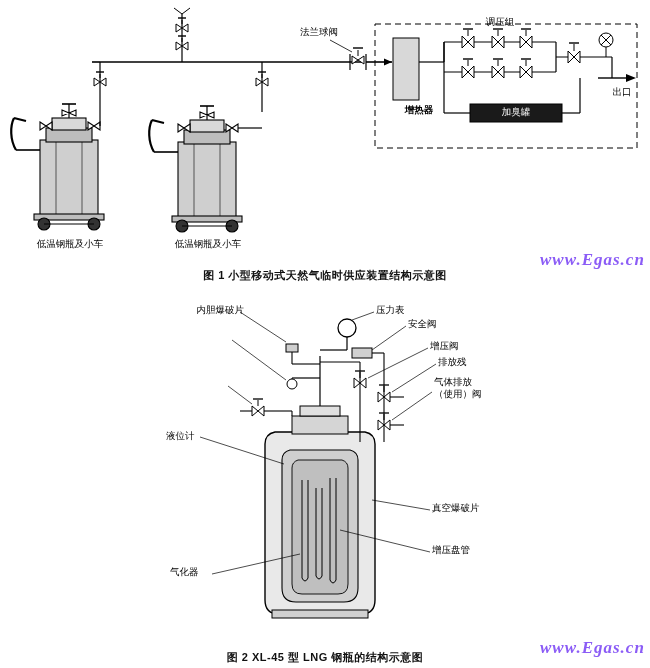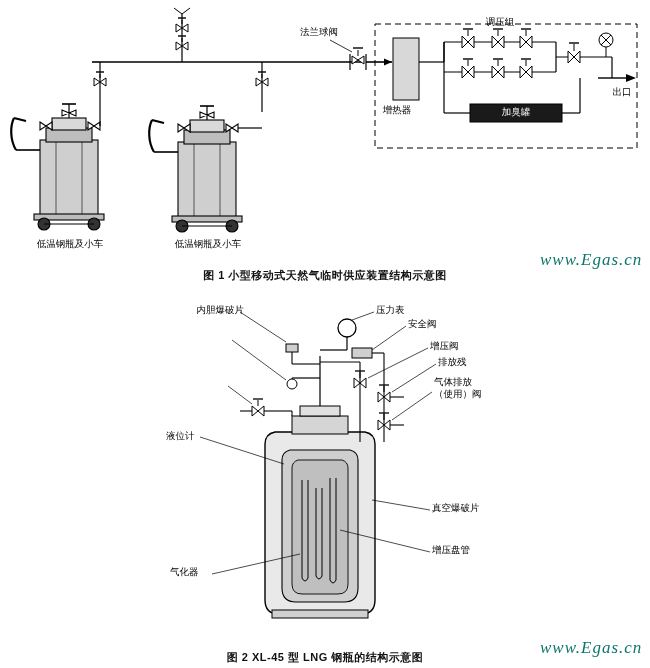--- a/index.html
+++ b/index.html
@@ -3,21 +3,21 @@
 <meta charset="utf-8">
 <style>
   html,body{margin:0;padding:0;background:#ffffff;}
   body{width:650px;height:668px;position:relative;font-family:"Liberation Sans","DejaVu Sans",sans-serif;color:#111;overflow:hidden;}
   .fig{position:absolute;}
   .cap{position:absolute;width:100%;text-align:center;font-size:11px;font-weight:bold;letter-spacing:.5px;}
   .lbl{position:absolute;font-size:9.5px;line-height:1.25;color:#000;white-space:pre;}
   .lbl.c{text-align:center;}
   .lbl.r{text-align:right;}
   svg{position:absolute;top:0;left:0;overflow:visible;}
-  .wm{position:absolute;font-family:"Liberation Serif","DejaVu Serif",serif;font-style:italic;font-weight:normal;font-size:17px;color:#0f766e;letter-spacing:1px;}
+  .wm{position:absolute;font-family:"Liberation Serif","DejaVu Serif",serif;font-style:italic;font-weight:bold;font-size:17px;color:#8b5cf6;letter-spacing:1px;}
 </style>
 </head>
 <body>
 
 <div class="fig" style="left:0;top:0;width:650px;height:265px;">
   <svg width="650" height="265" viewBox="0 0 650 265">
     <g stroke="#000" fill="none" stroke-width="1">
 
       <line x1="100" y1="62" x2="362" y2="62" stroke-width="1.6"></line>
 
@@ -179,21 +179,21 @@
         <circle cx="232" cy="226" r="6" fill="#333"></circle>
         <line x1="182" y1="226" x2="232" y2="226" stroke-width="1"></line>
         <line x1="194" y1="144" x2="194" y2="216" stroke-width=".6"></line>
         <line x1="220" y1="144" x2="220" y2="216" stroke-width=".6"></line>
       </g>
     </g>
   </svg>
 
   <div class="lbl" style="left:300px;top:26px;">法兰球阀</div>
   <div class="lbl c" style="left:470px;top:16px;width:60px;">调压组</div>
-  <div class="lbl c" style="left:369px;top:104px;width:56px;">增热器</div>
+  <div class="lbl c" style="left:391px;top:104px;width:56px;font-weight:bold;">增热器</div>
   <div class="lbl c" style="left:484px;top:106px;width:64px;color:#fff;">加臭罐</div>
   <div class="lbl c" style="left:602px;top:86px;width:40px;">出口</div>
   <div class="lbl c" style="left:22px;top:238px;width:96px;">低温钢瓶及小车</div>
   <div class="lbl c" style="left:160px;top:238px;width:96px;">低温钢瓶及小车</div>
 </div>
 
 <div class="cap" style="left:0;top:268px;">图 1   小型移动式天然气临时供应装置结构示意图</div>
 
 <div class="fig" style="left:0;top:292px;width:650px;height:342px;">
   <svg width="650" height="342" viewBox="0 0 650 342">

